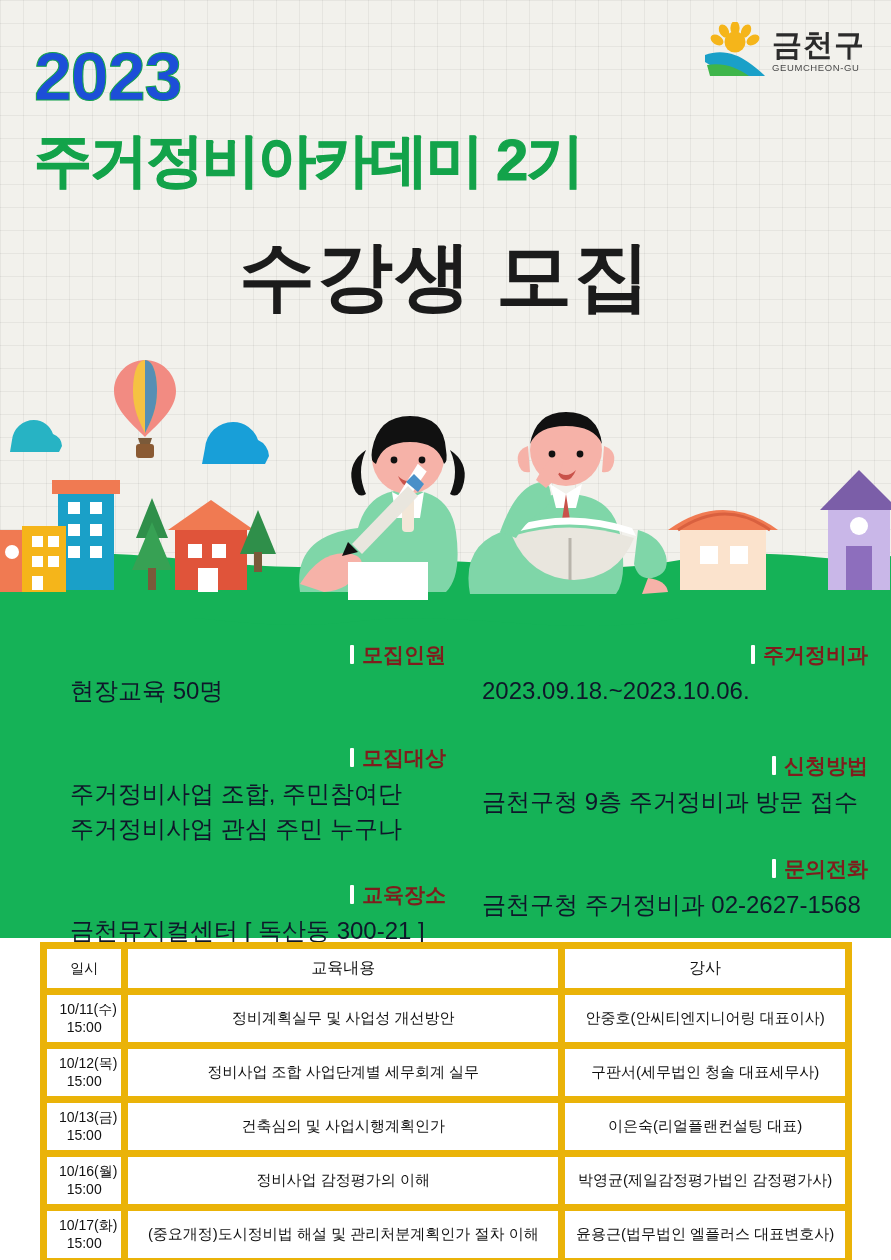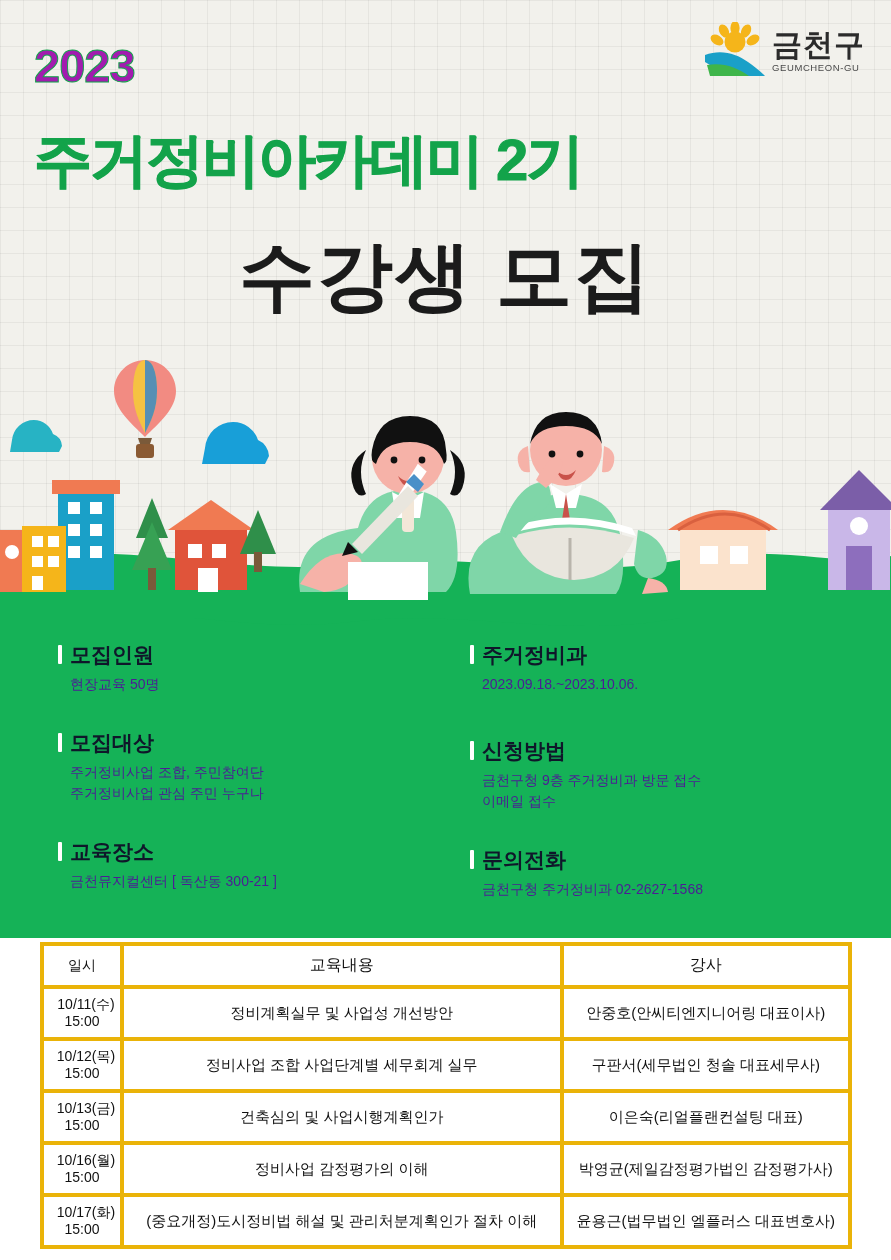--- a/index.html
+++ b/index.html
@@ -34,21 +34,21 @@
   .logo-name {
     font-size: 30px; font-weight: bold; color: #2b2b2b; letter-spacing: 1px;
   }
   .logo-sub {
     font-size: 9.5px; color: #4a4a4a; letter-spacing: 0.6px; margin-top: 3px;
   }
 
   
   .h-2023 {
     position: absolute; left: 34px; top: 42px;
-    font-size: 47px; font-weight: bold; color: #a21caf;
+    font-size: 68px; font-weight: bold; color: #1d4ed8;
     letter-spacing: -1px; line-height: 1;
     -webkit-text-stroke: 1px #13a34a;
   }
   .h-line2 {
     position: absolute; left: 34px; top: 128px;
     font-size: 58px; font-weight: bold; color: #13a34a;
     letter-spacing: -2px; line-height: 1.1;
     -webkit-text-stroke: 1px #13a34a;
   }
   .h-line3 {
@@ -65,45 +65,46 @@
     position: absolute; left: 0; top: 618px; width: 891px; height: 320px;
     background: #15b257;
   }
   .green-top-curve {
     position: absolute; left: 0; top: 0; width: 891px; height: 34px;
   }
   .info-block { padding: 0 12px 0 58px; margin-bottom: 16px; }
 
   .info-title {
     display: flex; align-items: center; gap: 8px;
-    font-size: 21px; font-weight: bold; color: #0f172a; line-height: 1;
+    font-size: 21px; font-weight: bold; color: #7f1d1d; line-height: 1;
     margin-bottom: 9px;
+    justify-content: flex-end;
   }
   .bar {
     display: inline-block; width: 4px; height: 19px; background: #ffffff;
     border-radius: 1px;
   }
   .info-line {
-    font-size: 14px; color: #4c1d95; line-height: 1.45; padding-left: 12px;
+    font-size: 24px; color: #0f172a; line-height: 1.45; padding-left: 12px;
   }
 
   
   .col-left { position: absolute; left: 58px; top: 26px; width: 400px; }
   .col-right { position: absolute; left: 470px; top: 26px; width: 410px; }
   .gap-a { height: 22px; }
   .gap-b { height: 30px; }
 
   
   .table-wrap {
     position: absolute; left: 40px; top: 942px; width: 812px;
     background: #ffffff;
   }
   table { border-collapse: collapse; width: 812px; }
   th, td {
-    border: 4px solid #eab308;
+    border: 7px solid #eab308;
     font-size: 15px; color: #111111; text-align: center;
     padding: 6px 4px; font-weight: normal;
   }
   thead th { font-size: 16px; padding: 9px 4px; }
   .c-when { width: 80px; font-size: 14px; line-height: 1.25; }
   .c-content { width: 442px; }
   .c-lect { width: 290px; }
   td.c-content, td.c-lect { height: 52px; }
   .when-date { display: block; margin-left: 8px; }
   .when-time { display: block; }
@@ -287,21 +288,20 @@
         </div>
         <div class="info-line" style="margin-top:6px">2023.09.18.~2023.10.06.</div>
       </div>
       <div class="gap-b"></div>
       <div class="info-block" style="padding-left:0">
         <div class="info-title">
           <span class="bar"></span>
           <span>신청방법</span>
         </div>
         <div class="info-line">금천구청 9층 주거정비과 방문 접수</div>
-        <div class="info-line">이메일 접수</div>
       </div>
       <div class="gap-a"></div>
       <div class="info-block" style="padding-left:0">
         <div class="info-title">
           <span class="bar"></span>
           <span>문의전화</span>
         </div>
         <div class="info-line">금천구청 주거정비과 02-2627-1568</div>
       </div>
     </div>

